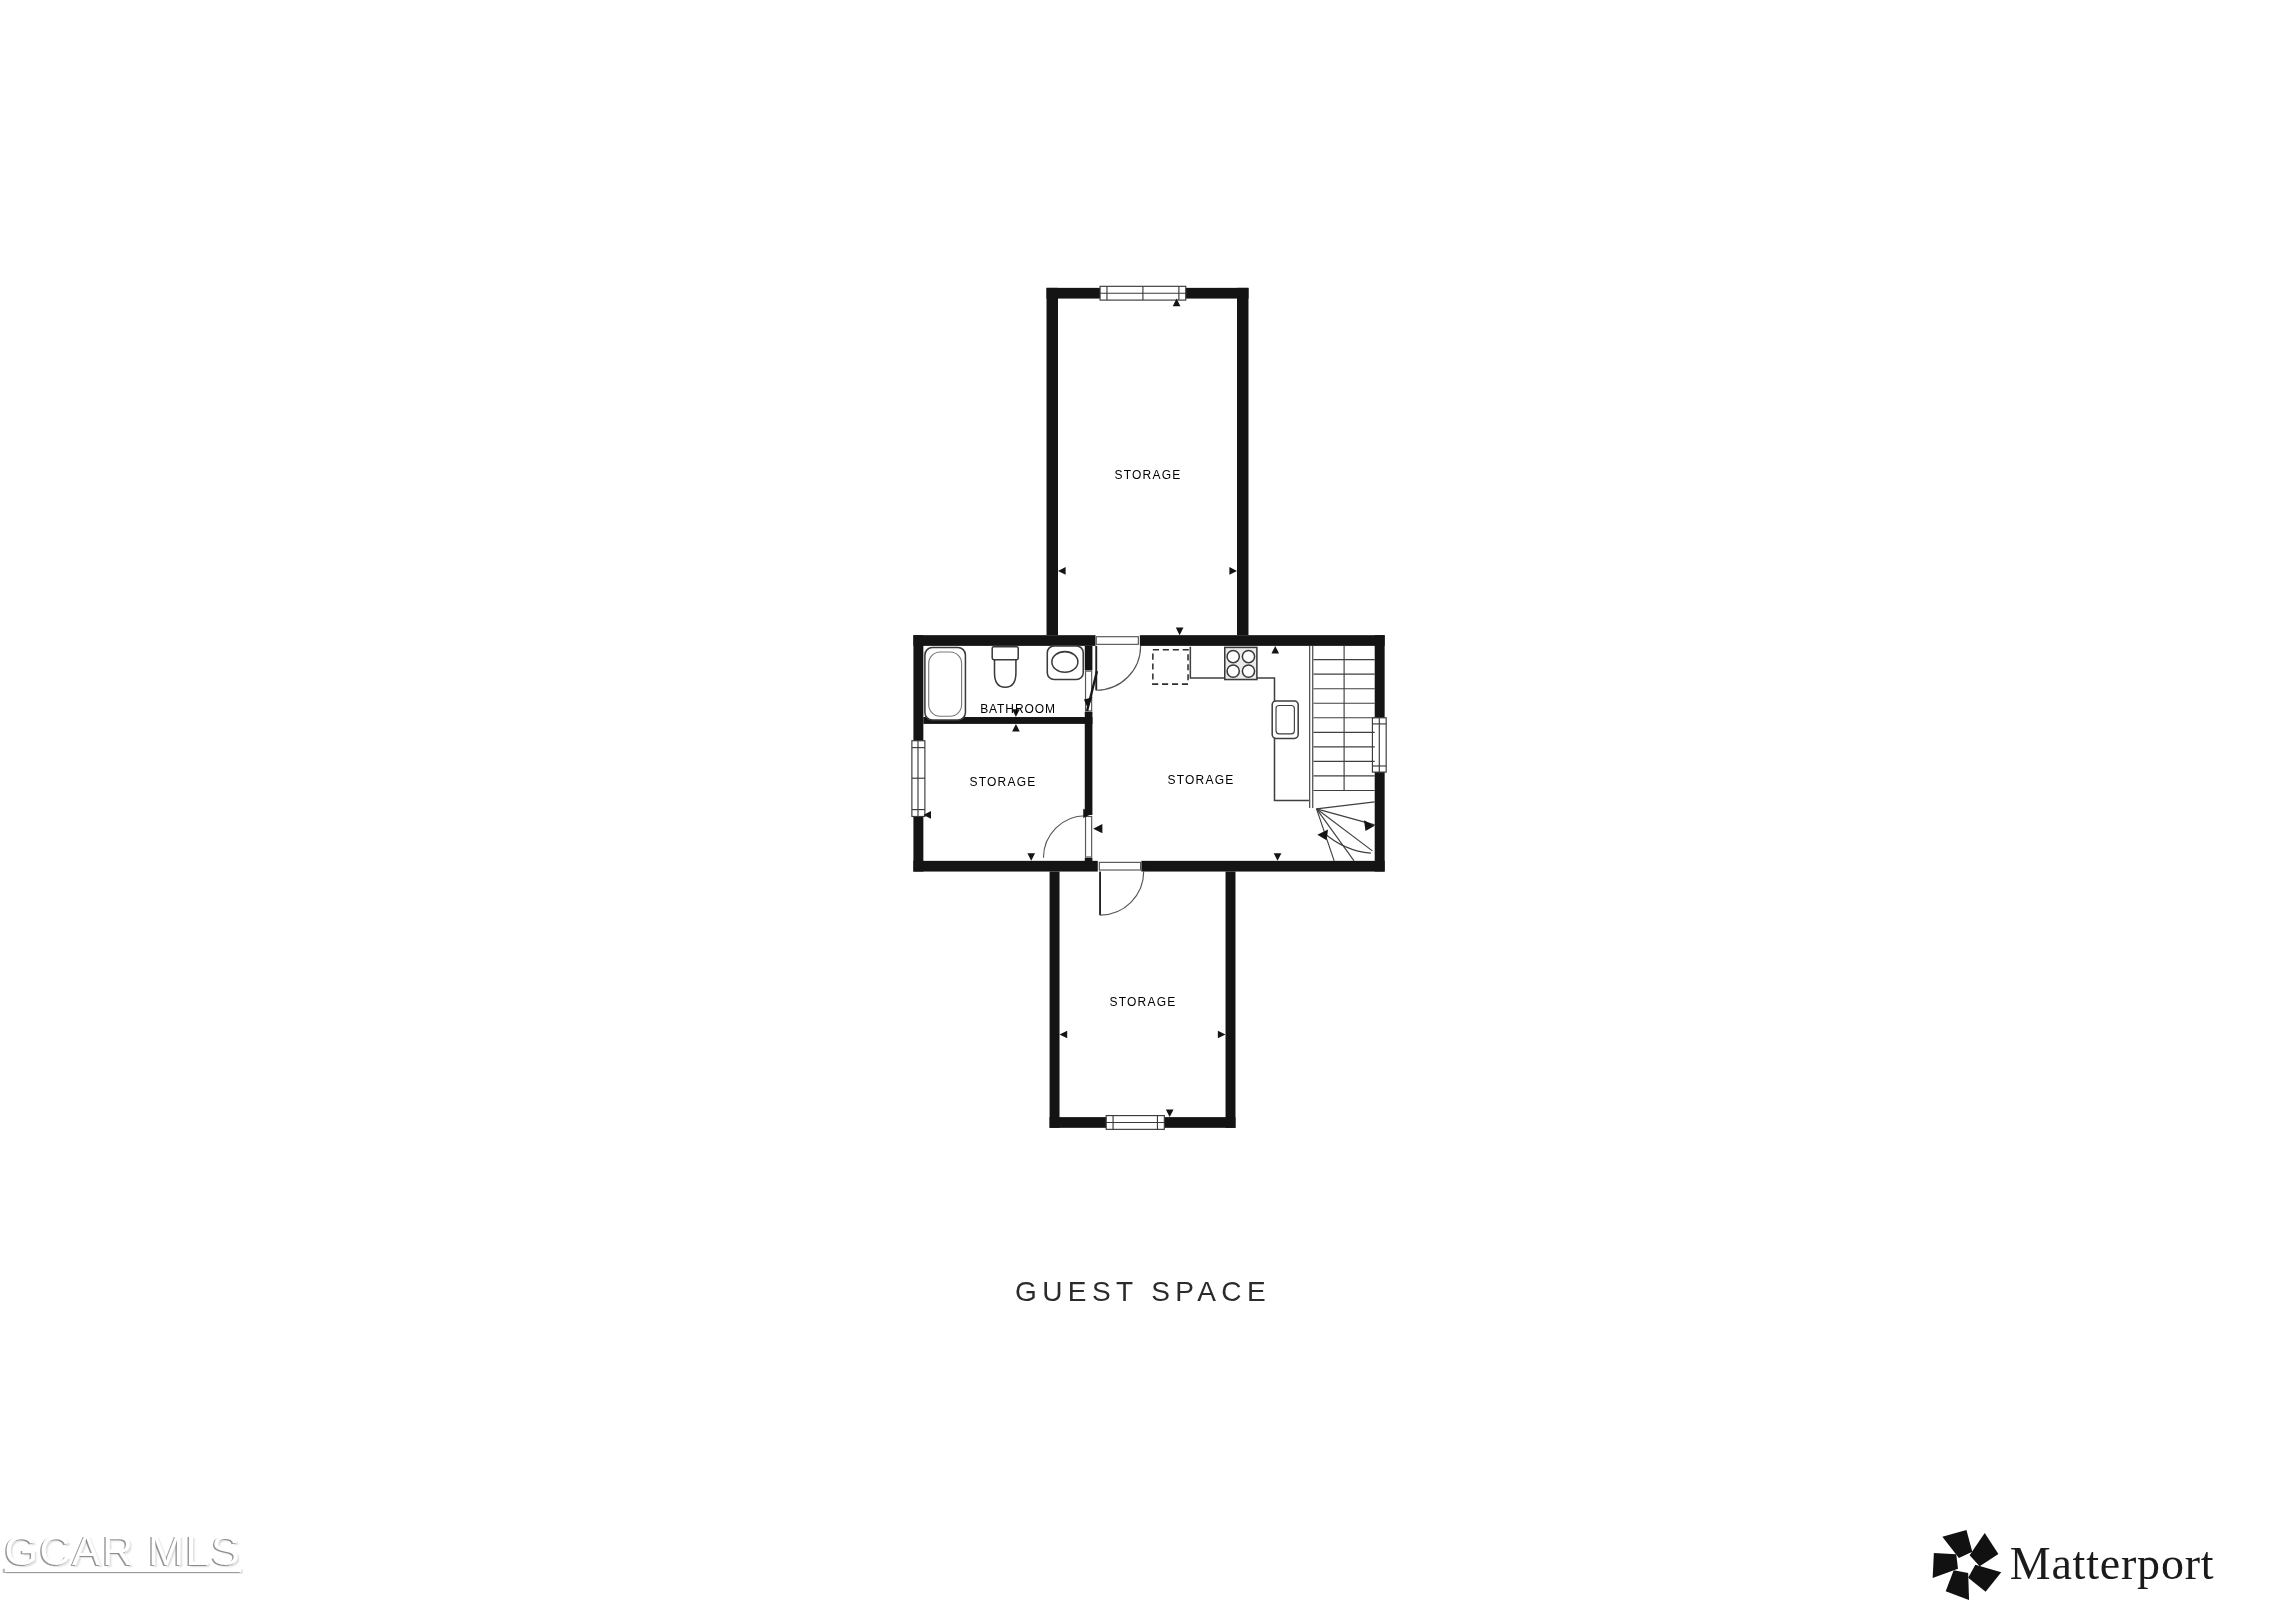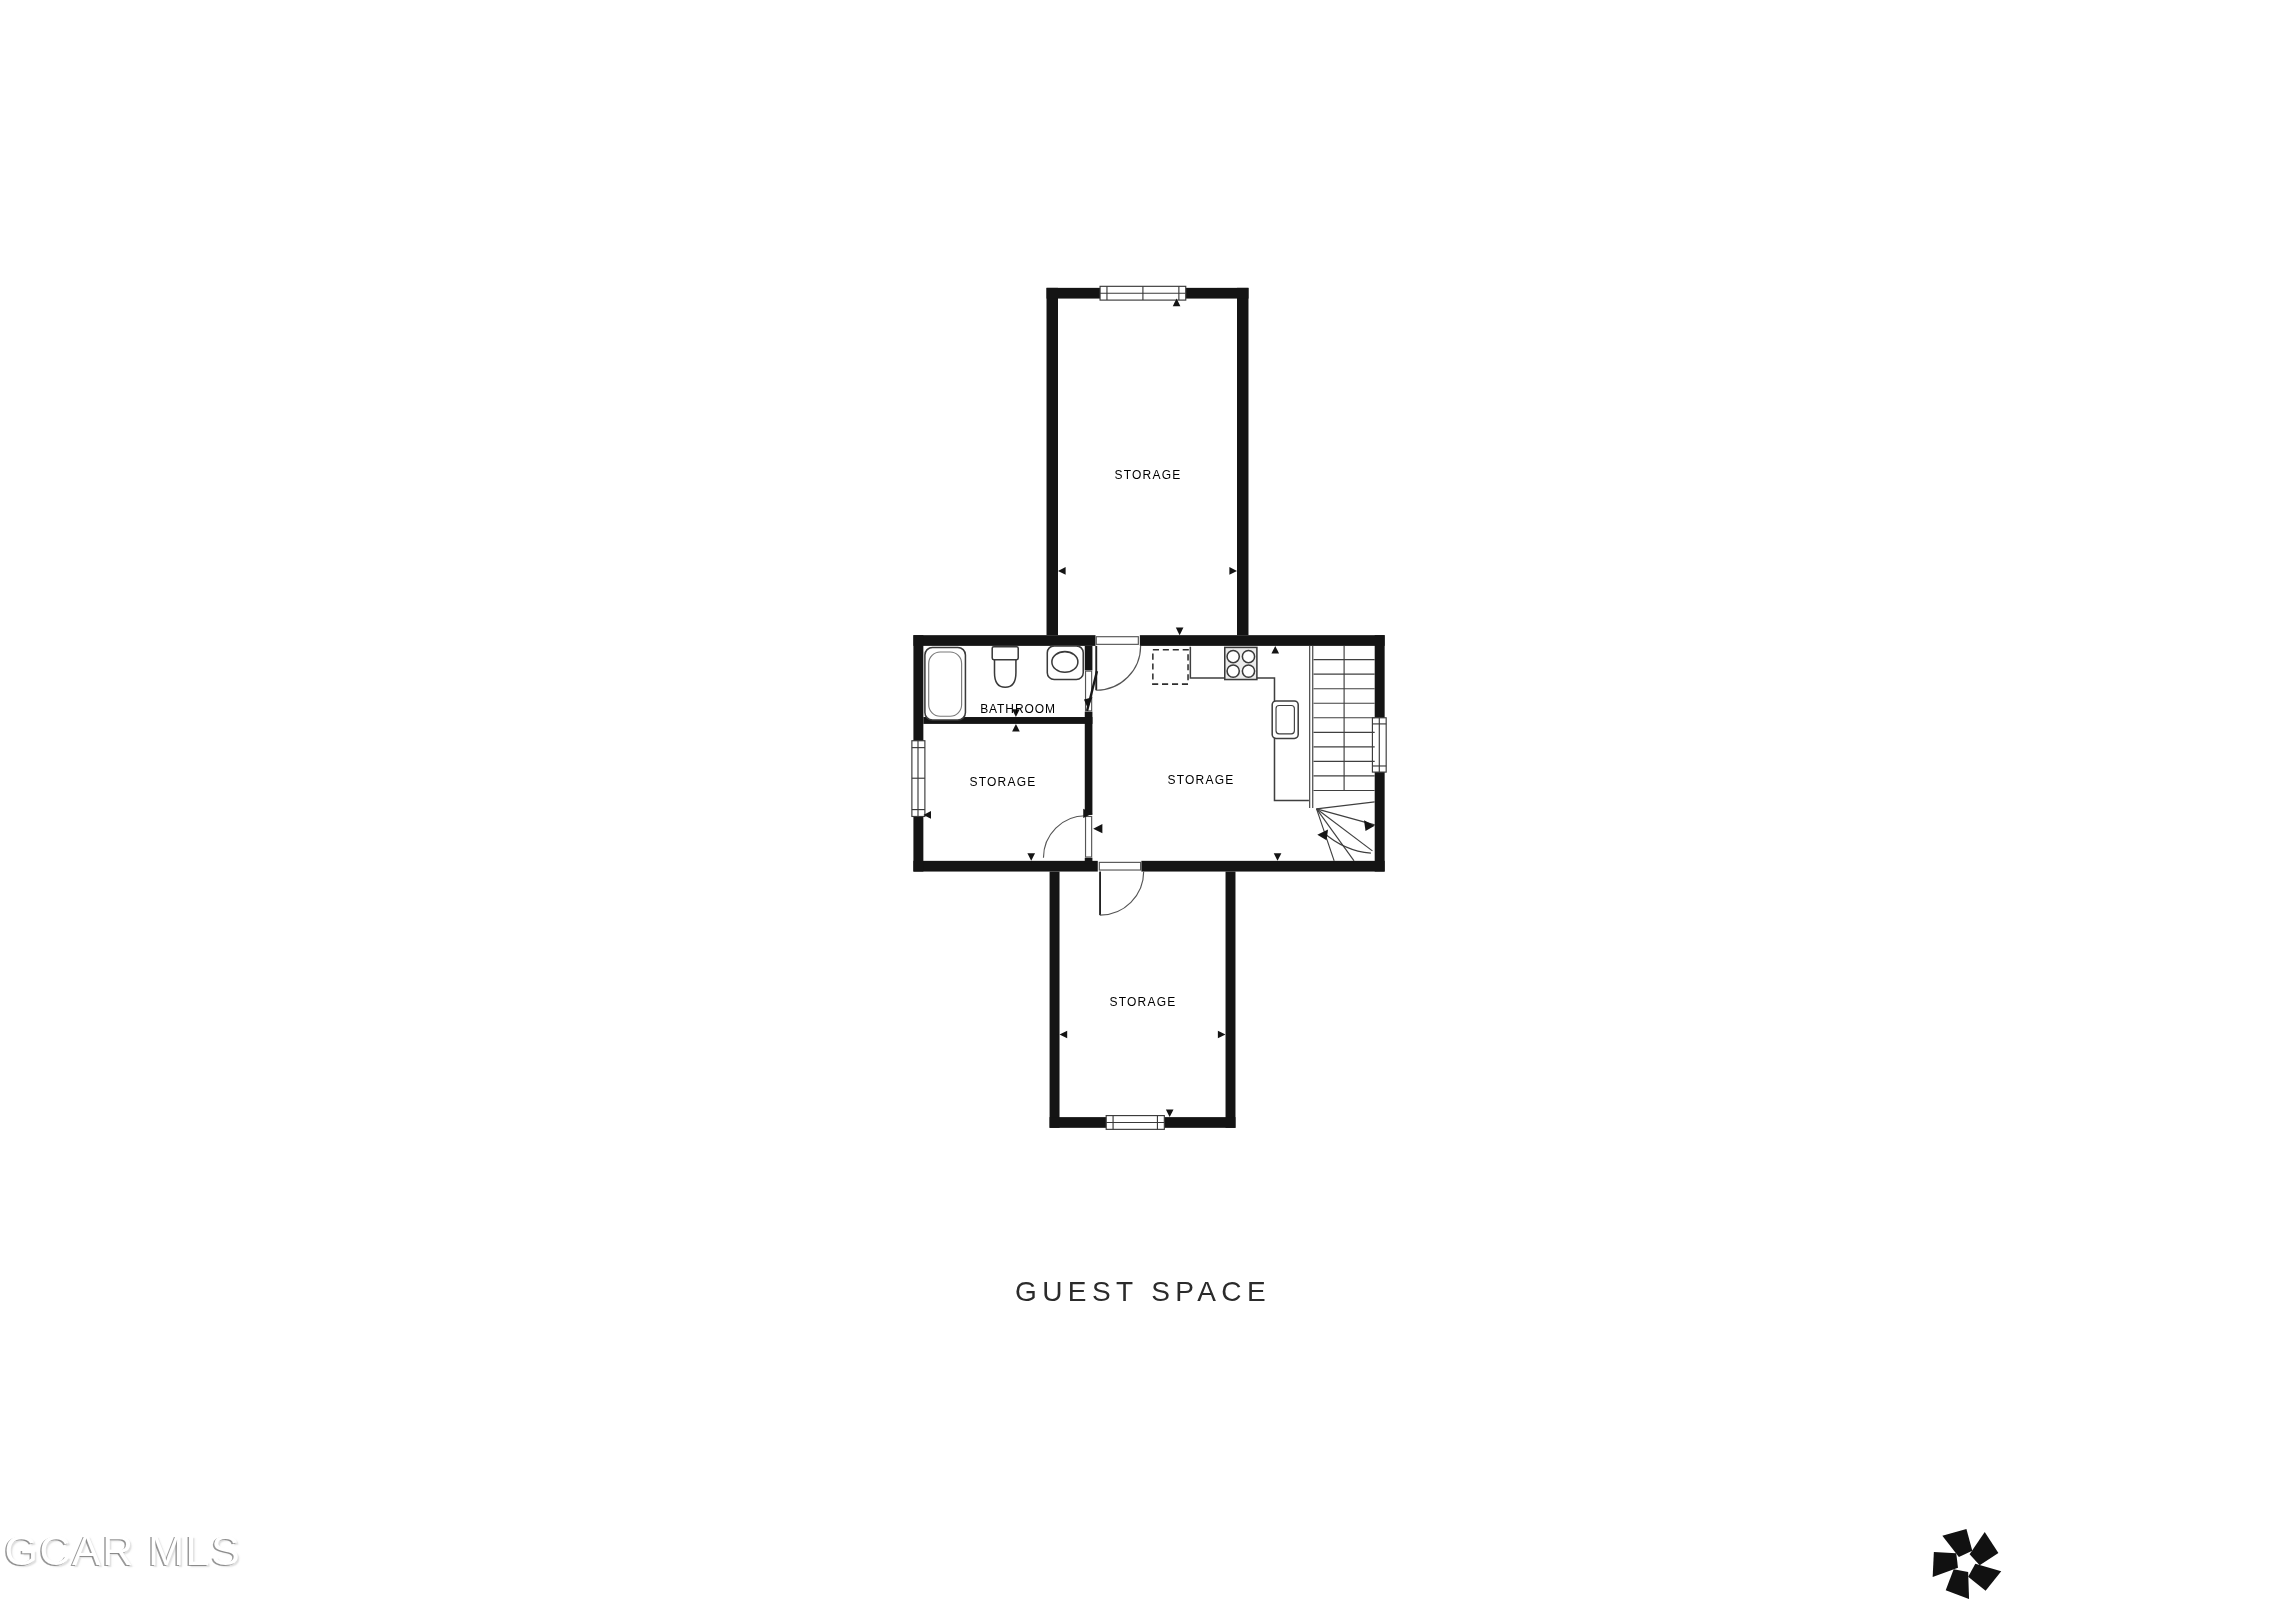--- a/index.html
+++ b/index.html
@@ -6,21 +6,21 @@
   .canvas{position:relative;width:2295px;height:1623px;background:#ffffff;overflow:hidden;
           font-family:"Liberation Sans", sans-serif;}
   .plan-svg{position:absolute;left:0;top:0;}
   .room-label{position:absolute;transform:translate(-50%,-50%);font-size:12px;
               letter-spacing:1.2px;color:#000000;font-weight:400;white-space:nowrap;}
   .room-label.small{font-size:12px;letter-spacing:0.9px;}
   .floor-title{position:absolute;transform:translate(-50%,-50%);font-size:28px;
                letter-spacing:5.4px;color:#2b2b2b;font-weight:500;white-space:nowrap;}
   .watermark{position:absolute;left:4.6px;top:1526px;font-size:43px;letter-spacing:1.5px;
              color:#ffffff;font-weight:400;white-space:nowrap;
-             text-shadow:-1.5px 0.8px 0 rgba(70,70,70,.55), 1.5px 1.5px 1.5px rgba(160,160,160,.35);}
+             text-shadow:-1.5px 0.8px 0 rgba(70,70,70,.55), 1.5px 1.5px 1.5px rgba(160,160,160,.35);text-decoration:underline;}
   .brand{position:absolute;left:1930px;top:1527px;display:flex;align-items:center;gap:7.7px;}
   .brand .word{font-family:"Liberation Serif", serif;font-size:46px;color:#1b1b1b;
                letter-spacing:0.8px;font-weight:500;line-height:73px;}
 </style>
 </head>
 <body>
 
 <div class="canvas">
 
   <svg class="plan-svg" width="2295" height="1623" viewBox="0 0 3000 2121">
@@ -188,16 +188,17 @@
   <div class="brand">
     <svg width="72" height="72" viewBox="-50 -50 100 100">
       <g fill="#111">
         <path d="M 5,-12 L 26,-43 L 45,-14 L 19,3 Z"></path>
         <path d="M 5,-12 L 26,-43 L 45,-14 L 19,3 Z" transform="rotate(72)"></path>
         <path d="M 5,-12 L 26,-43 L 45,-14 L 19,3 Z" transform="rotate(144)"></path>
         <path d="M 5,-12 L 26,-43 L 45,-14 L 19,3 Z" transform="rotate(216)"></path>
         <path d="M 5,-12 L 26,-43 L 45,-14 L 19,3 Z" transform="rotate(288)"></path>
       </g>
     </svg>
+    <span class="word">Matterport</span>
   </div>
 
 </div>
 
 
 </body></html>

